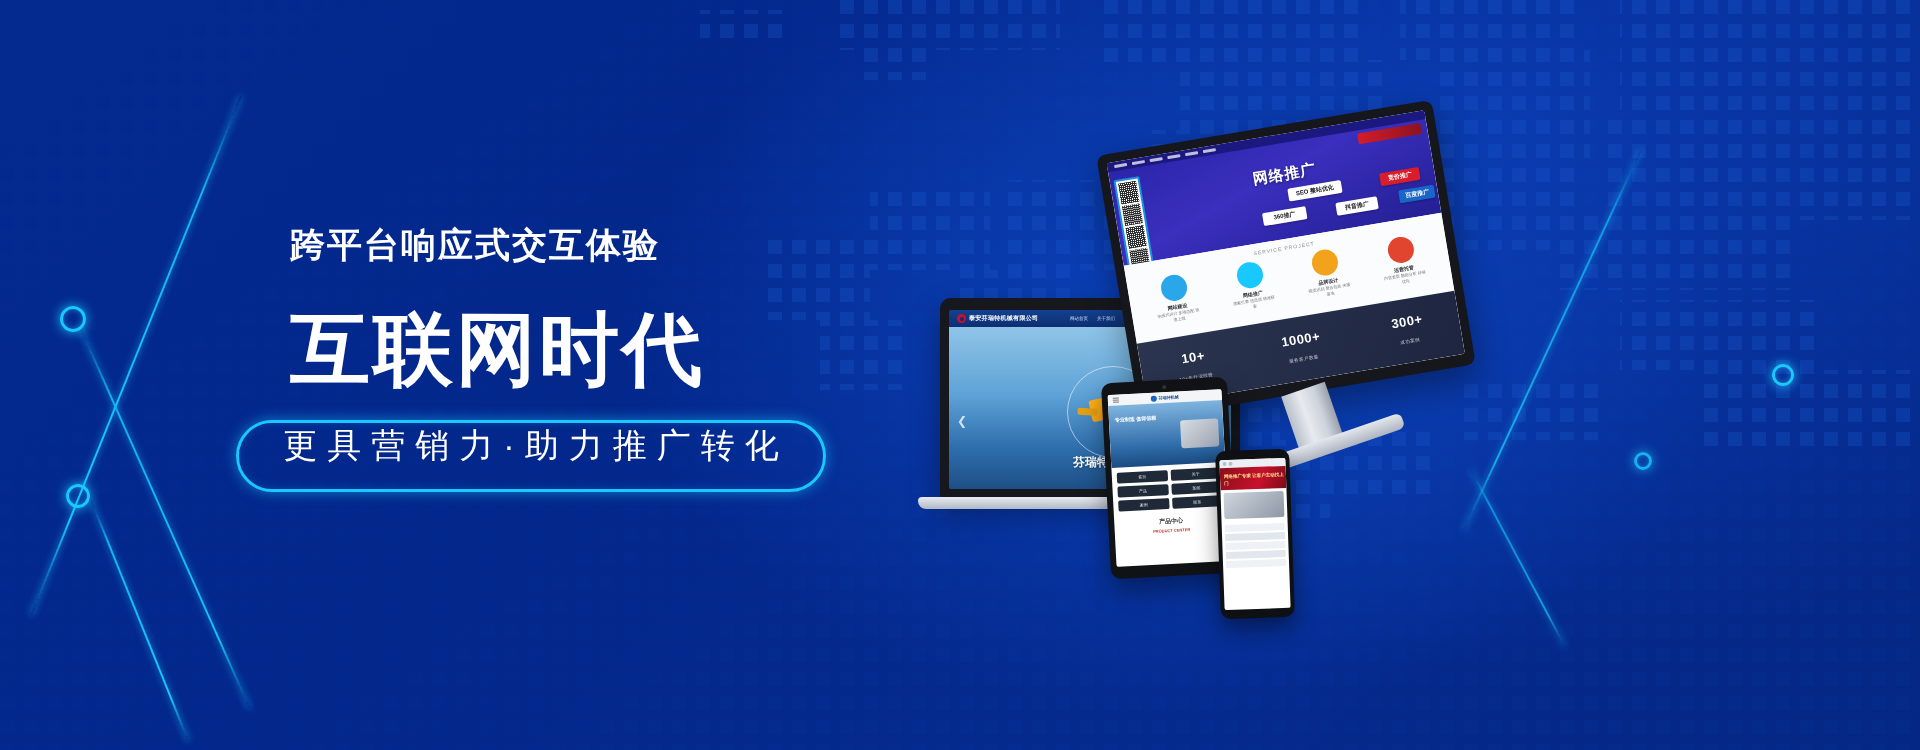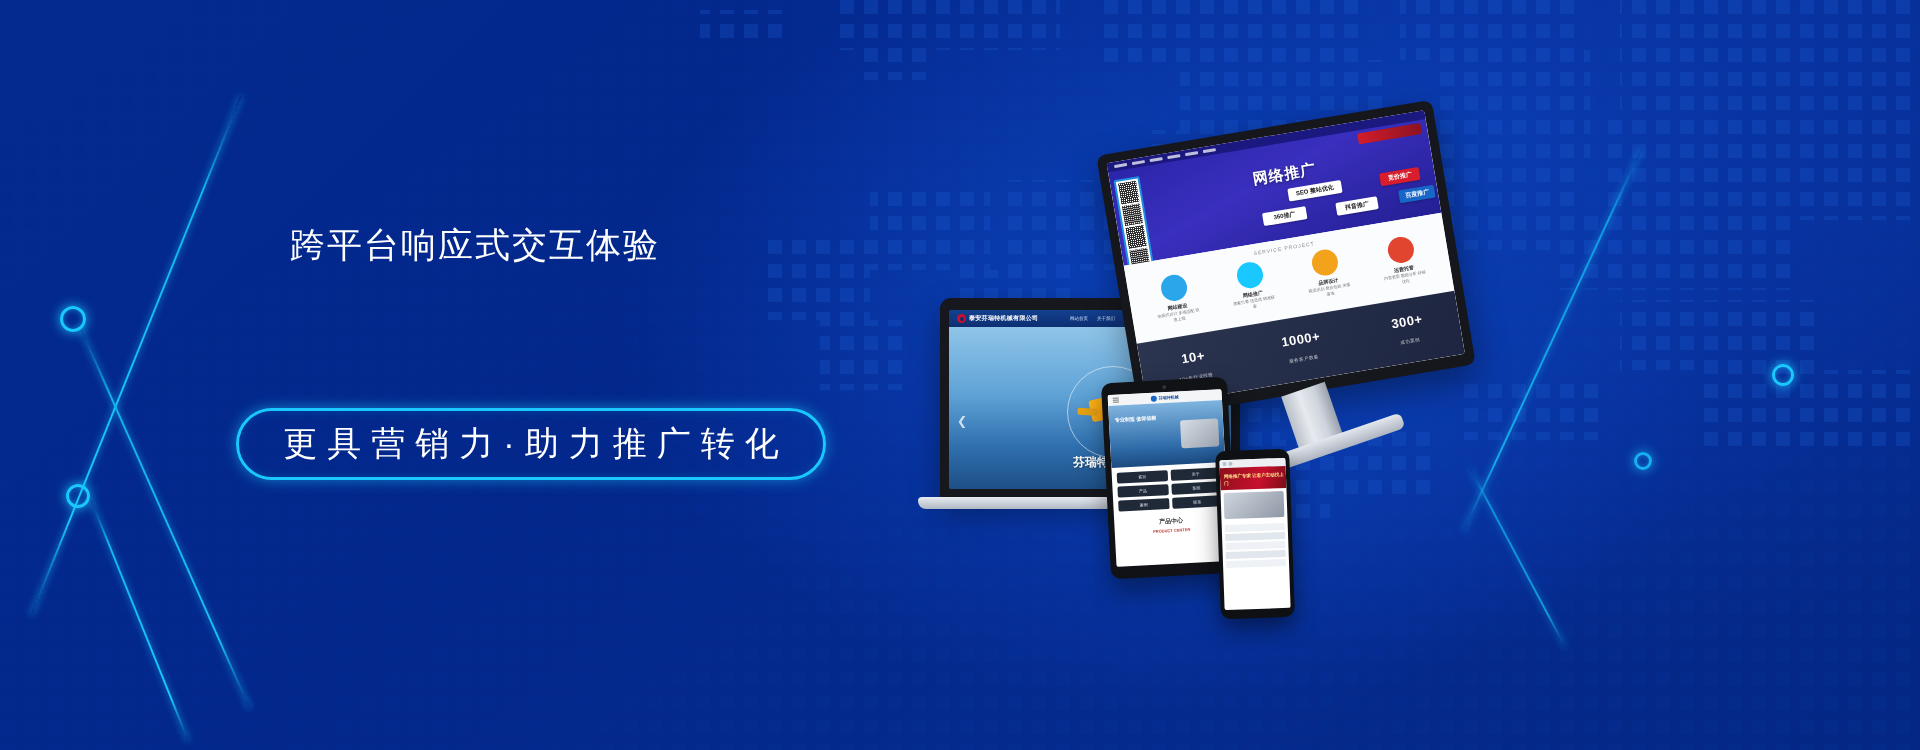--- a/index.html
+++ b/index.html
@@ -31,30 +31,30 @@
   
   .copy{position:absolute;left:246px;top:212px;width:640px;color:#fff;}
   .headline-row{display:flex;align-items:flex-start;}
   .big{
     font-size:86px;line-height:1.02;font-weight:700;letter-spacing:4px;
     color:#ffffff;white-space:pre-line;
   }
   .big .l2{display:block;margin-top:12px;}
   .rightcol{margin-left:44px;padding-top:10px;}
   .sub{
-    font-size:35px;letter-spacing:2px;font-weight:400;color:#ffffff;white-space:nowrap;
+    font-size:35px;letter-spacing:2px;font-weight:700;color:#ffffff;white-space:nowrap;
   }
   .big2{
     font-size:80px;font-weight:700;letter-spacing:3px;color:#ffffff;
     margin-top:28px;white-space:nowrap;
   }
   .badge{
-    position:absolute;left:236px;top:408px;
+    position:absolute;left:236px;top:420px;
     width:590px;height:72px;border:3px solid #19c8ff;border-radius:38px;
-    display:flex;align-items:center;justify-content:center;
+    display:flex;justify-content:center;
     box-shadow:0 0 14px rgba(25,200,255,.55),inset 0 0 10px rgba(25,200,255,.18);
   }
   .badge span{
     font-size:34px;letter-spacing:10px;color:#fff;font-weight:500;
     text-indent:10px;white-space:nowrap;
   }
 
   
   .devices{position:absolute;left:1060px;top:120px;width:840px;height:520px;}
 
@@ -228,20 +228,21 @@
     <div class="ring" style="left:1772px;top:364px;width:22px;height:22px;"></div>
     <div class="ring" style="left:1634px;top:452px;width:18px;height:18px;opacity:.85;"></div>
   </div>
 
   <div class="copy">
     <div class="headline-row">
       <div class="big">
       </div>
       <div class="rightcol">
         <div class="sub">跨平台响应式交互体验</div>
+        <div class="big2">互联网时代</div>
       </div>
     </div>
   </div>
 
   <div class="badge">
     <span>更具营销力·助力推广转化</span>
   </div>
 
   <div class="devices">
 

